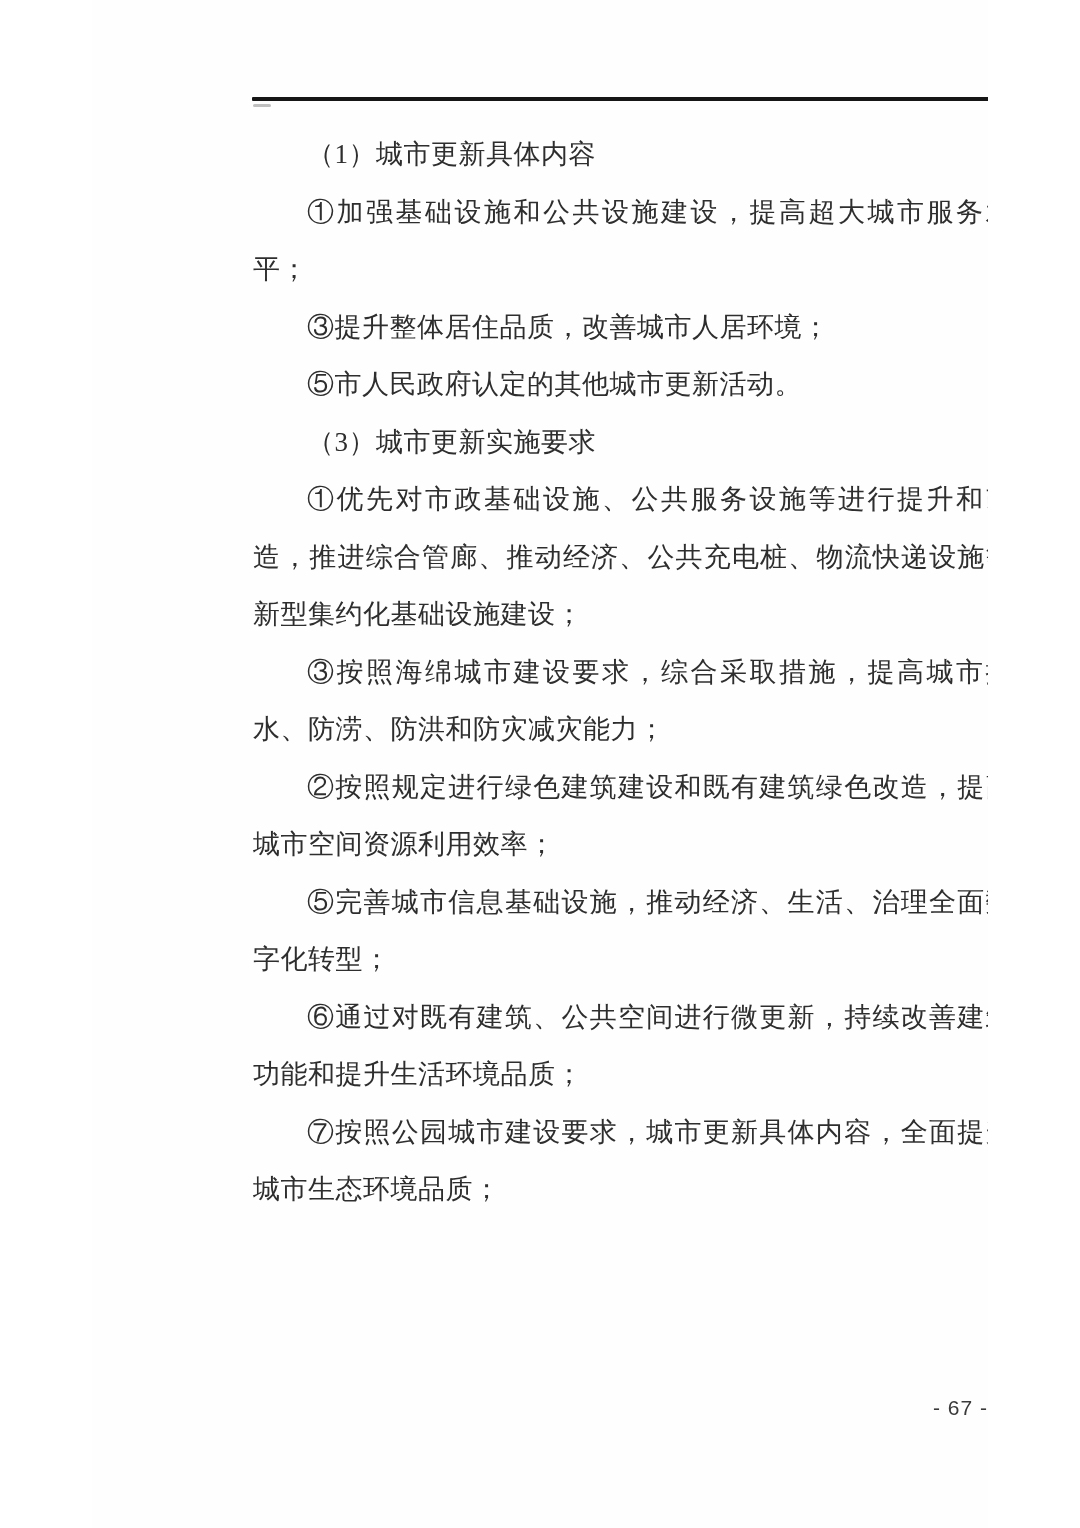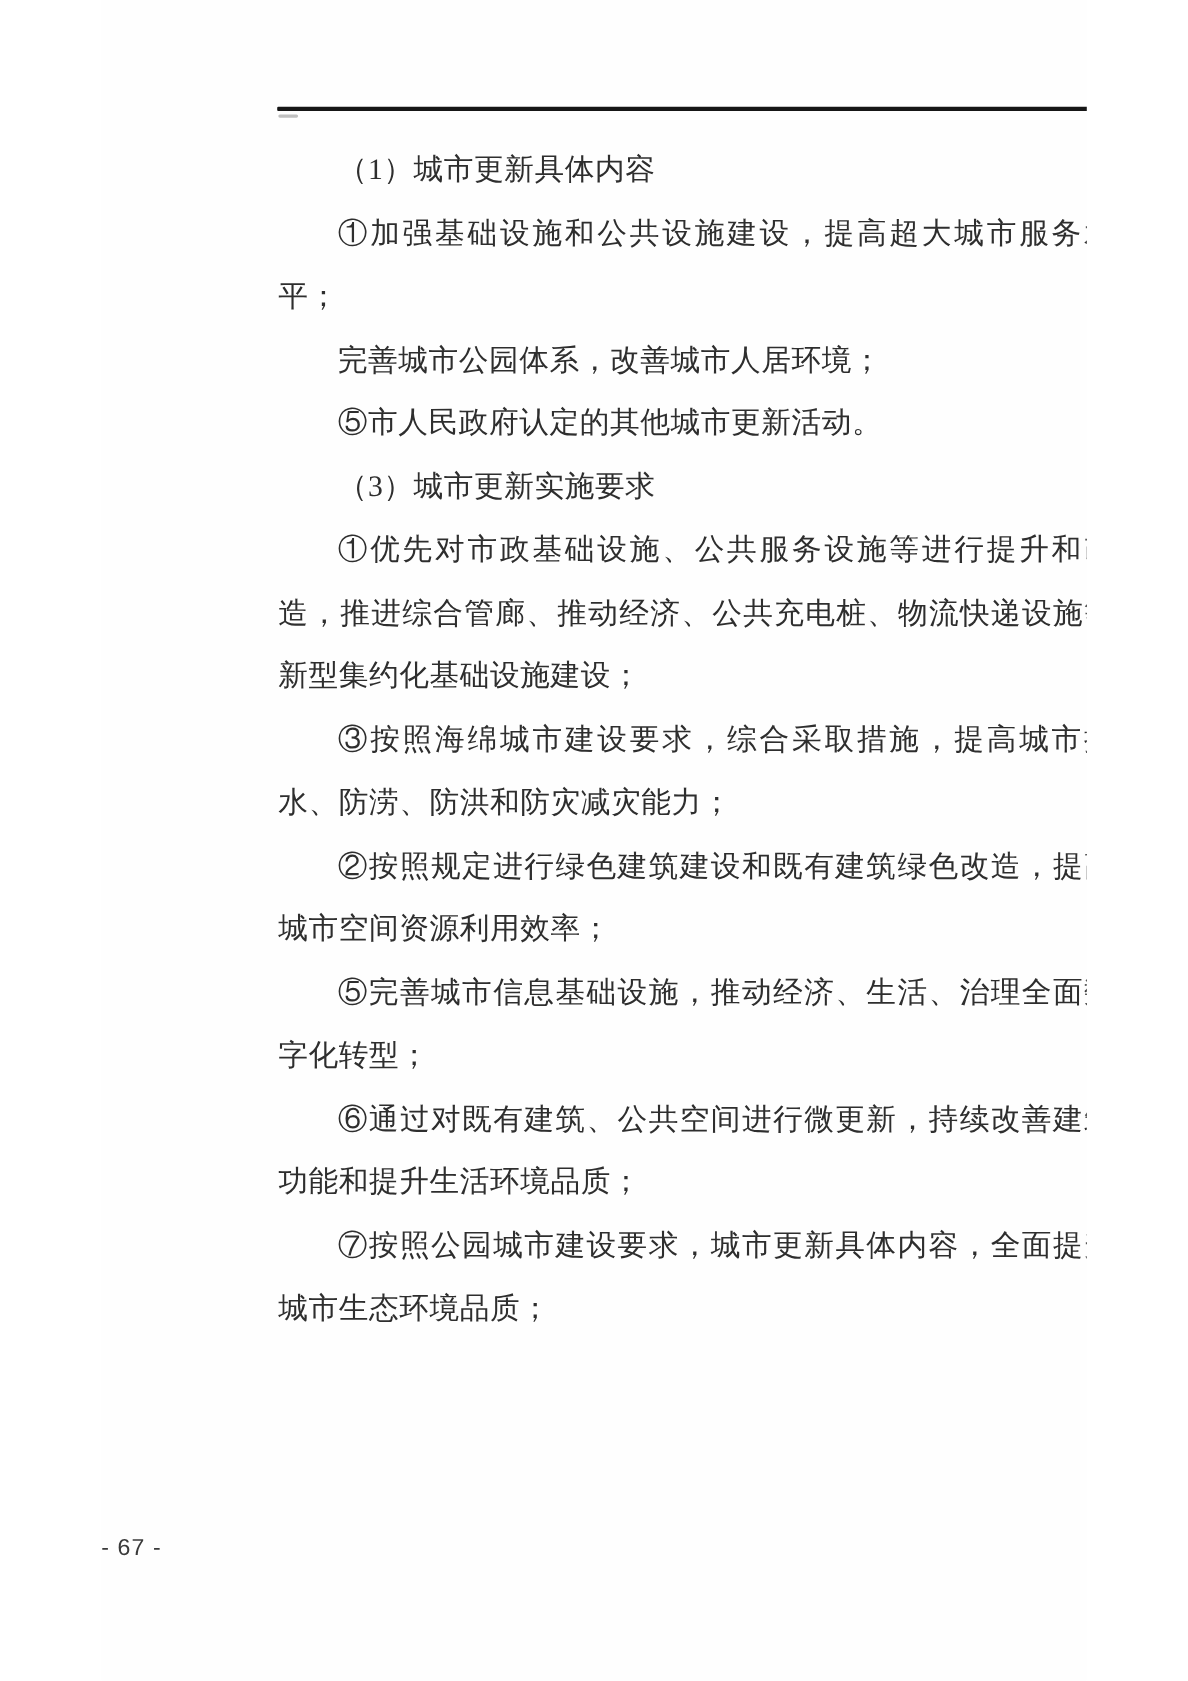--- a/index.html
+++ b/index.html
@@ -51,37 +51,37 @@
   .paragraph {
     margin: 0;
     text-indent: 2em;
     text-align-last: left;
   }
   .page-number {
     position: absolute;
     left: 0;
     top: 1396px;
     width: 100%;
-    text-align: left;
+    text-align: right;
     font-family: "Liberation Sans", "DejaVu Sans", sans-serif;
     font-size: 21px;
     color: #3a3a3a;
     letter-spacing: 1px;
   }
 </style>
 </head>
 <body>
 
 <div class="page">
   <div class="header-rule"></div>
   <div class="header-rule-artifact"></div>
   <div class="content" id="paragraph-container">
       <p class="paragraph">（1）城市更新具体内容</p>
       <p class="paragraph">①加强基础设施和公共设施建设，提高超大城市服务水平；</p>
-      <p class="paragraph">完善城市公园体系，改善城市人居环境；</p>
+      <p class="paragraph">③提升整体居住品质，改善城市人居环境；</p>
       <p class="paragraph">⑤市人民政府认定的其他城市更新活动。</p>
       <p class="paragraph">（3）城市更新实施要求</p>
       <p class="paragraph">①优先对市政基础设施、公共服务设施等进行提升和改造，推进综合管廊、推动经济、公共充电桩、物流快递设施等新型集约化基础设施建设；</p>
       <p class="paragraph">③按照海绵城市建设要求，综合采取措施，提高城市排水、防涝、防洪和防灾减灾能力；</p>
       <p class="paragraph">②按照规定进行绿色建筑建设和既有建筑绿色改造，提高城市空间资源利用效率；</p>
       <p class="paragraph">⑤完善城市信息基础设施，推动经济、生活、治理全面数字化转型；</p>
       <p class="paragraph">⑥通过对既有建筑、公共空间进行微更新，持续改善建筑功能和提升生活环境品质；</p>
       <p class="paragraph">⑦按照公园城市建设要求，城市更新具体内容，全面提升城市生态环境品质；</p>
     </div>
   <div class="page-number">- 67 -</div>

